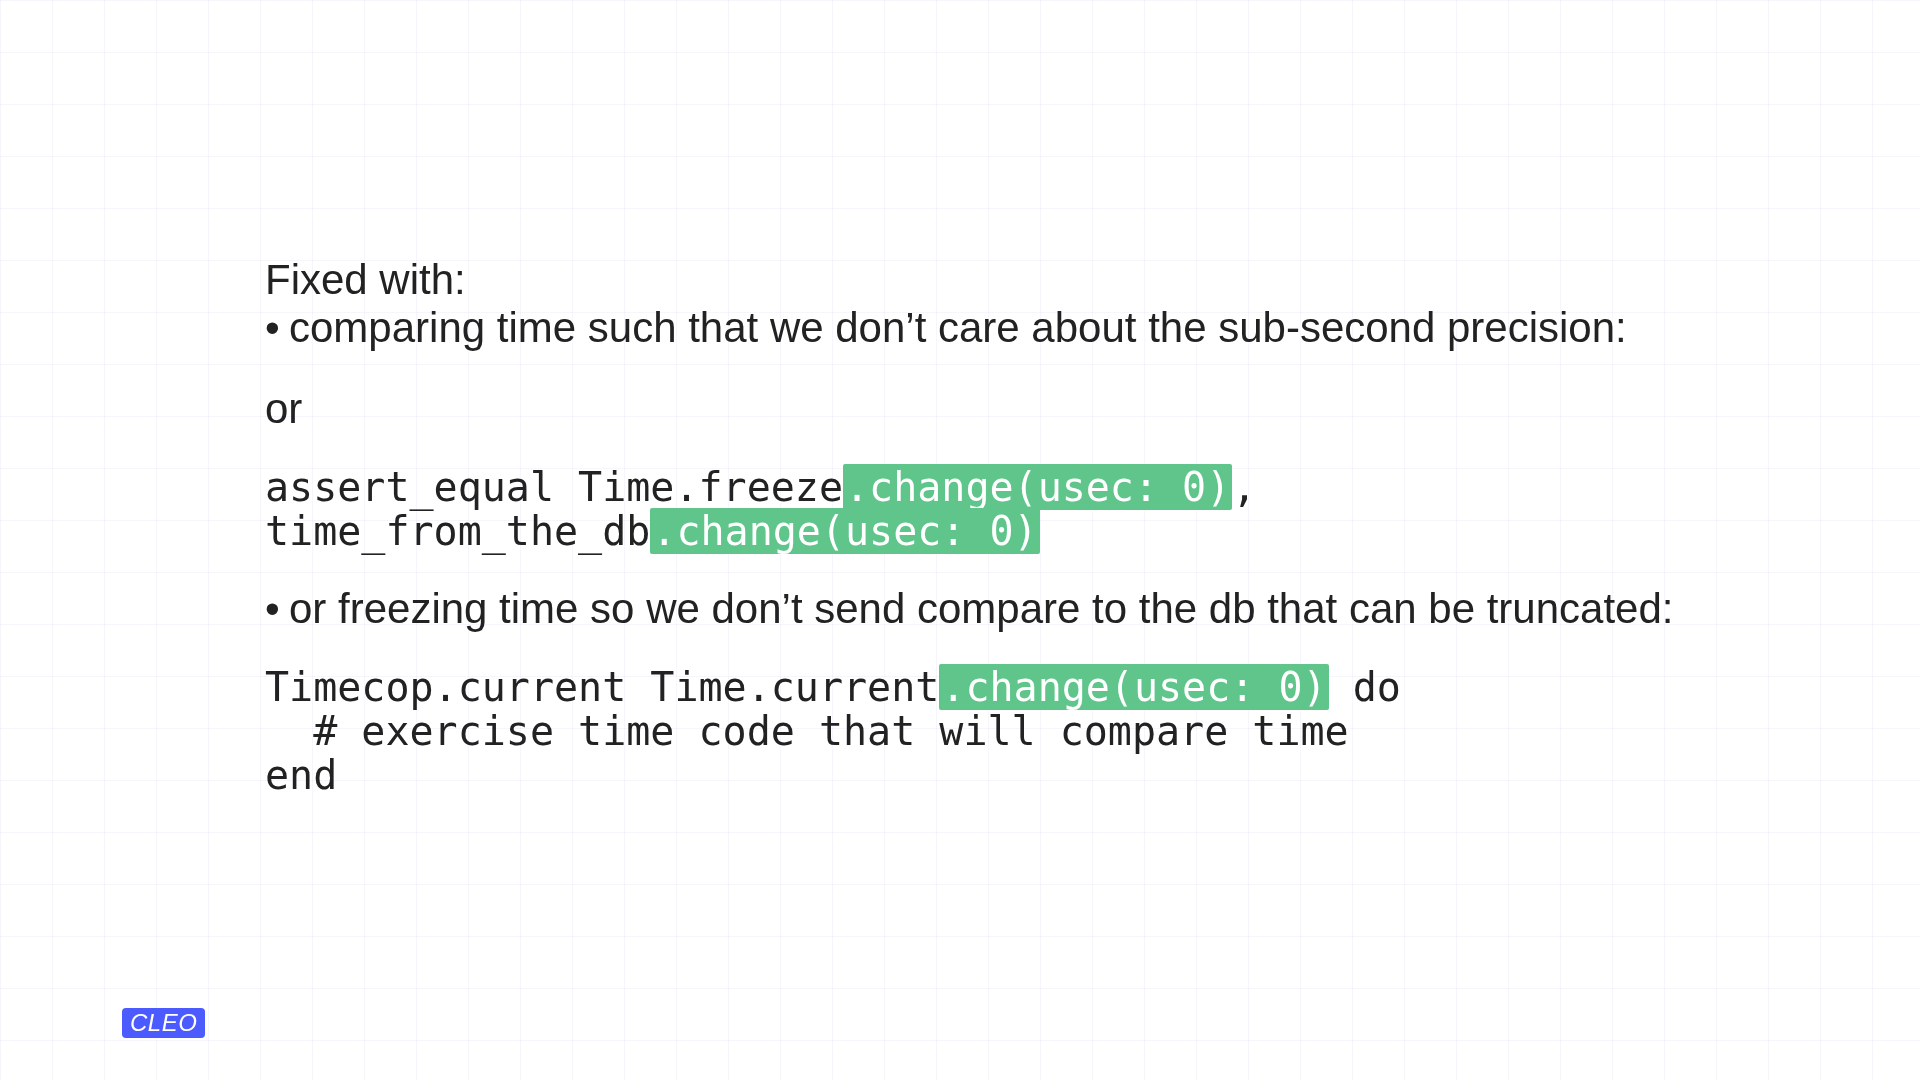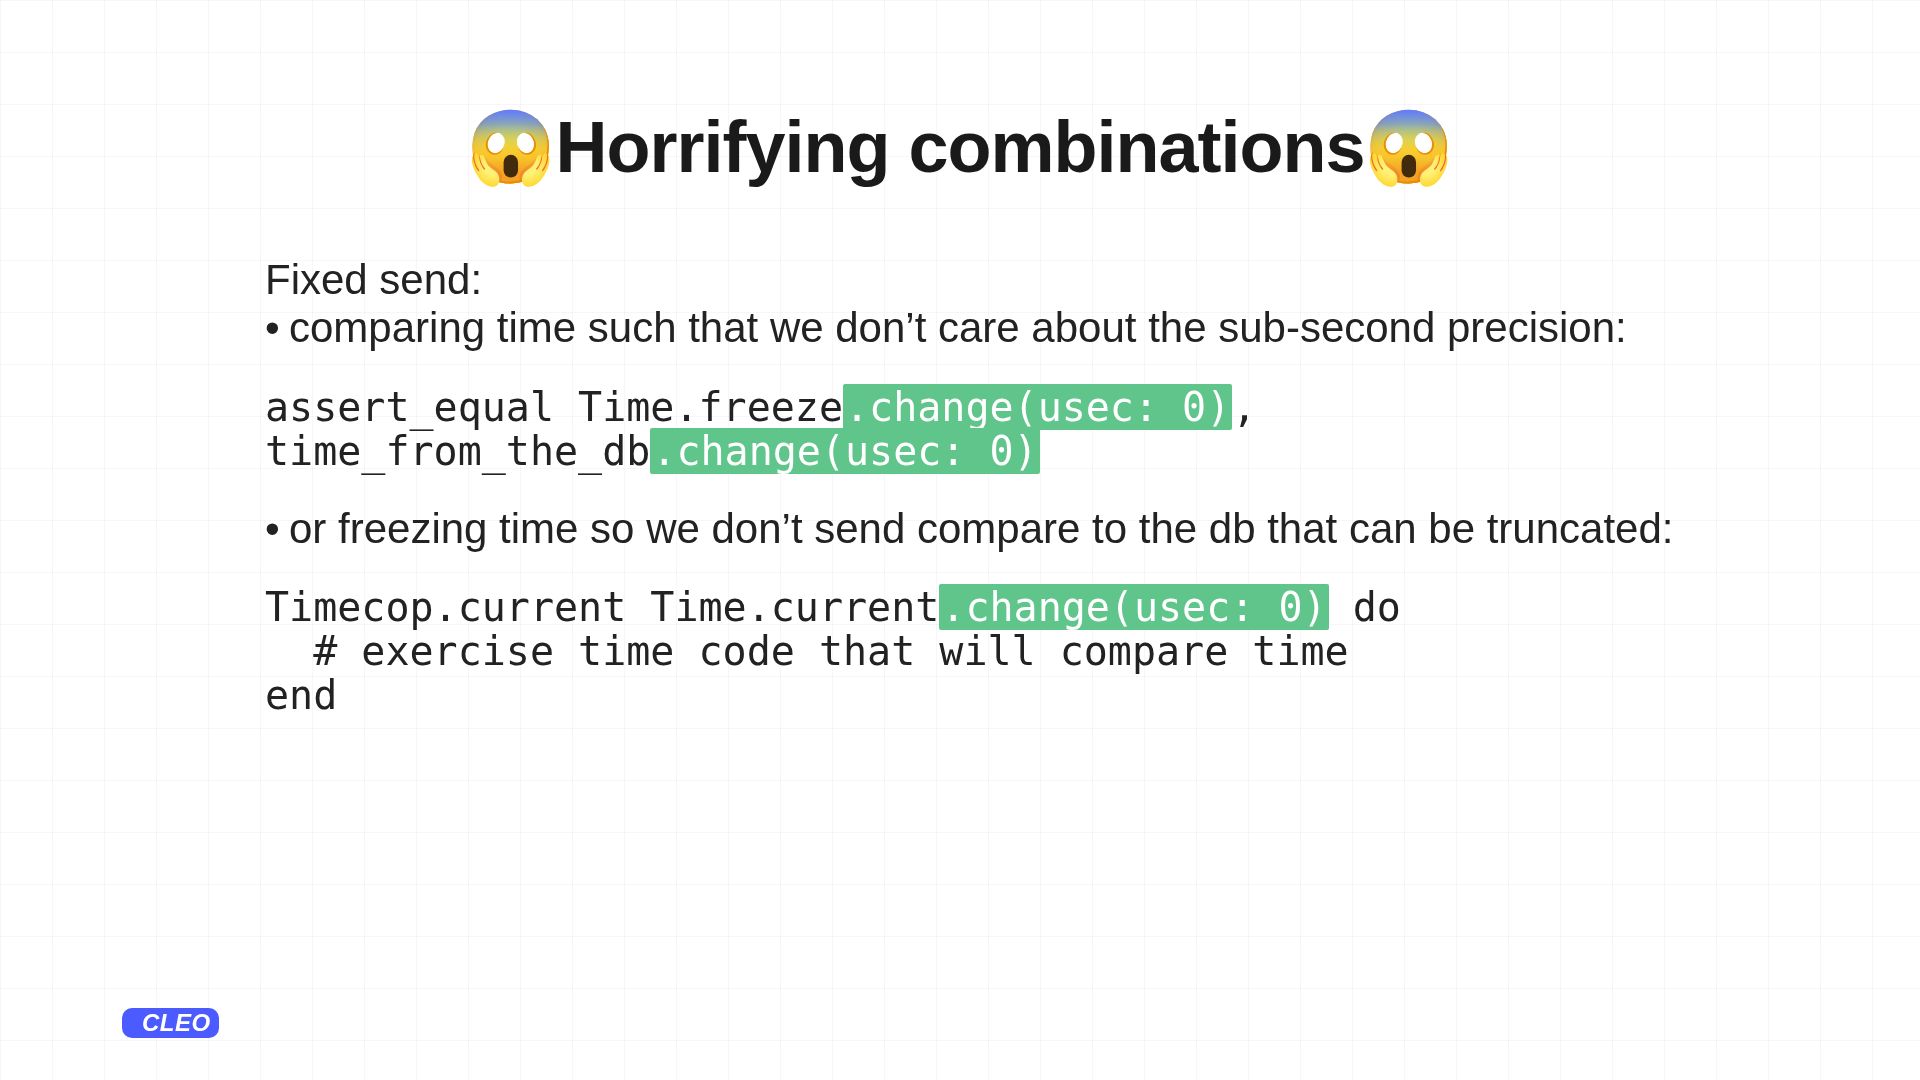--- a/index.html
+++ b/index.html
@@ -77,50 +77,48 @@
     color: #fff;
     padding: 0 2px;
     border-radius: 2px;
   }
   .logo {
     position: absolute;
     left: 122px;
     bottom: 42px;
     background: #4b5bff;
     color: #fff;
-    font-weight: 700;
+    font-weight: 400;
     font-style: italic;
     font-size: 24px;
-    padding: 2px 8px 2px 20px;
-    border-radius: 10px;
+    padding: 2px 8px 2px 8px;
+    border-radius: 4px;
     letter-spacing: 0.5px;
     line-height: 1.1;
   }
 </style>
 </head>
 <body>
 
 <div class="grid-overlay"></div>
 
 <div class="slide">
 
-  <h1 class="title">
-    <span>😱</span><span>Horrifying combinations</span><span>😱</span>
-  </h1>
 
   <div class="content">
 
-    <div class="intro">Fixed send:</div>
+    <div class="intro">Fixed with:</div>
 
     <div class="bullet">
       <span class="dot">•</span>
       <span>comparing time such that we don’t care about the sub-second precision:</span>
     </div>
 
 
+    <div class="or-word">or</div>
 
     <div class="code"><span>assert_equal Time.freeze</span><span class="hl">.change(usec: 0)</span><span>,</span>
 <span>time_from_the_db</span><span class="hl">.change(usec: 0)</span></div>
 
     <div class="bullet">
       <span class="dot">•</span>
       <span>or freezing time so we don’t send compare to the db that can be truncated:</span>
     </div>
 
     <div class="code"><span>Timecop.current Time.current</span><span class="hl">.change(usec: 0)</span><span> do</span>

